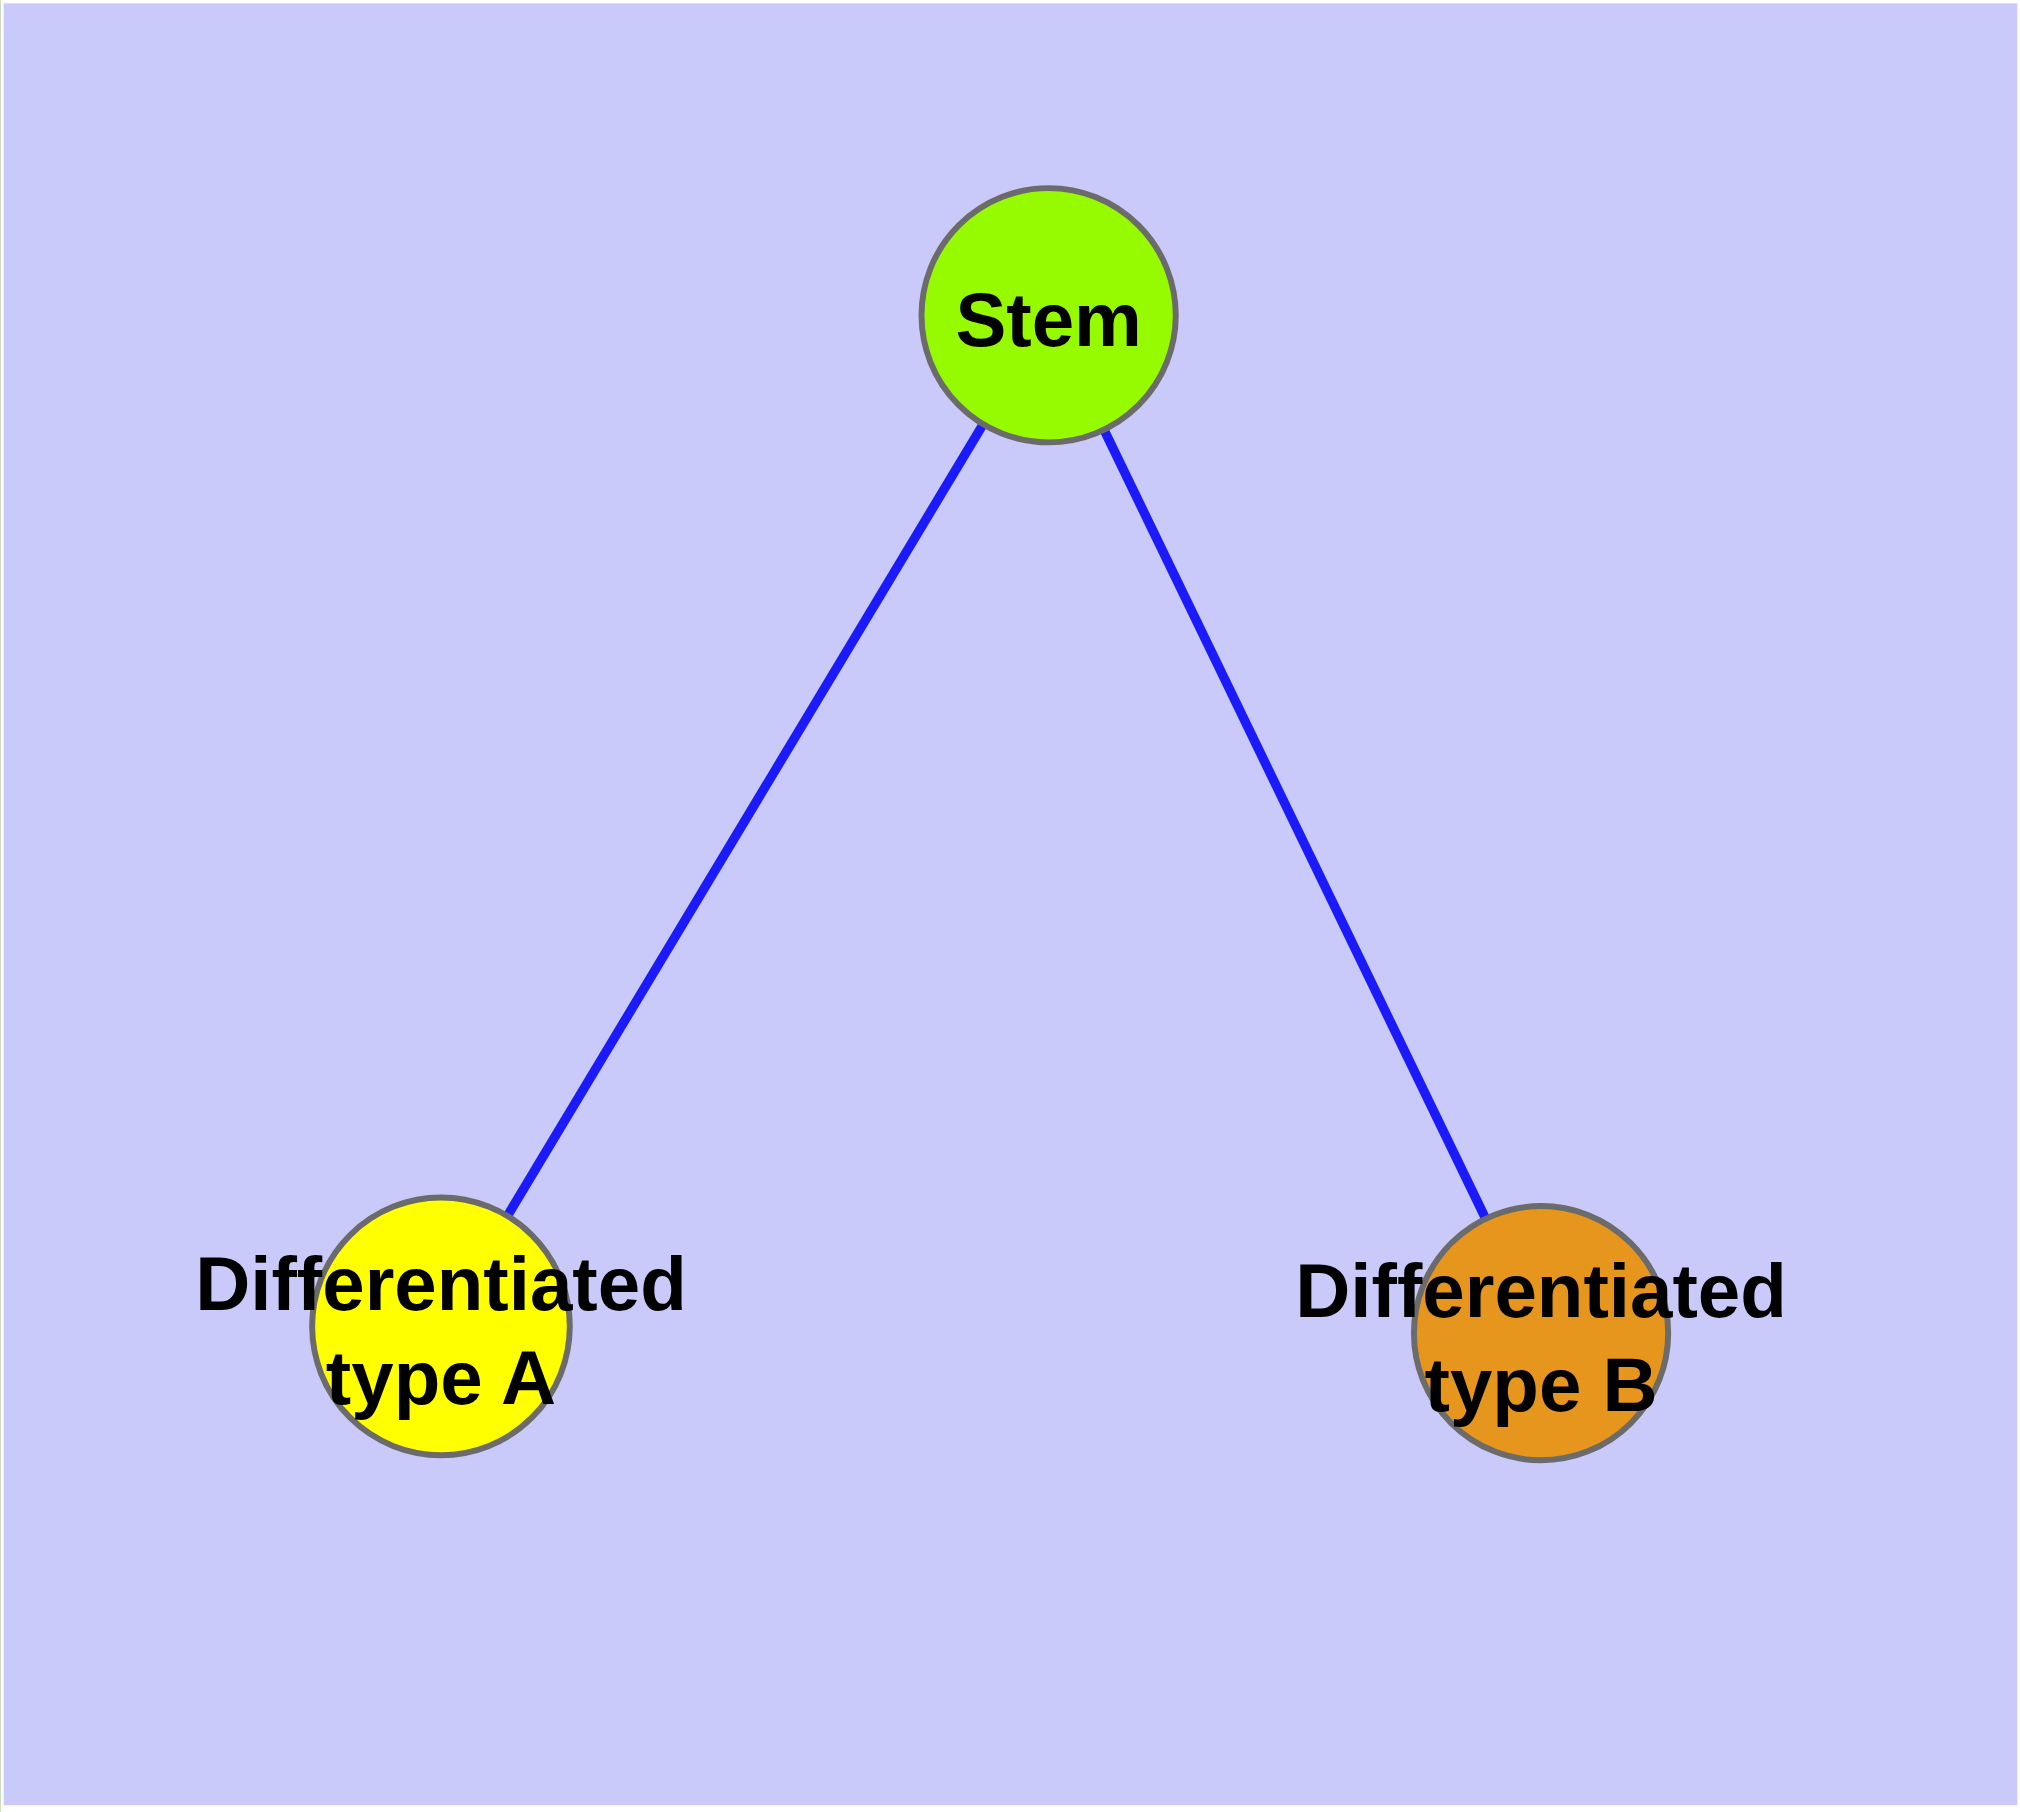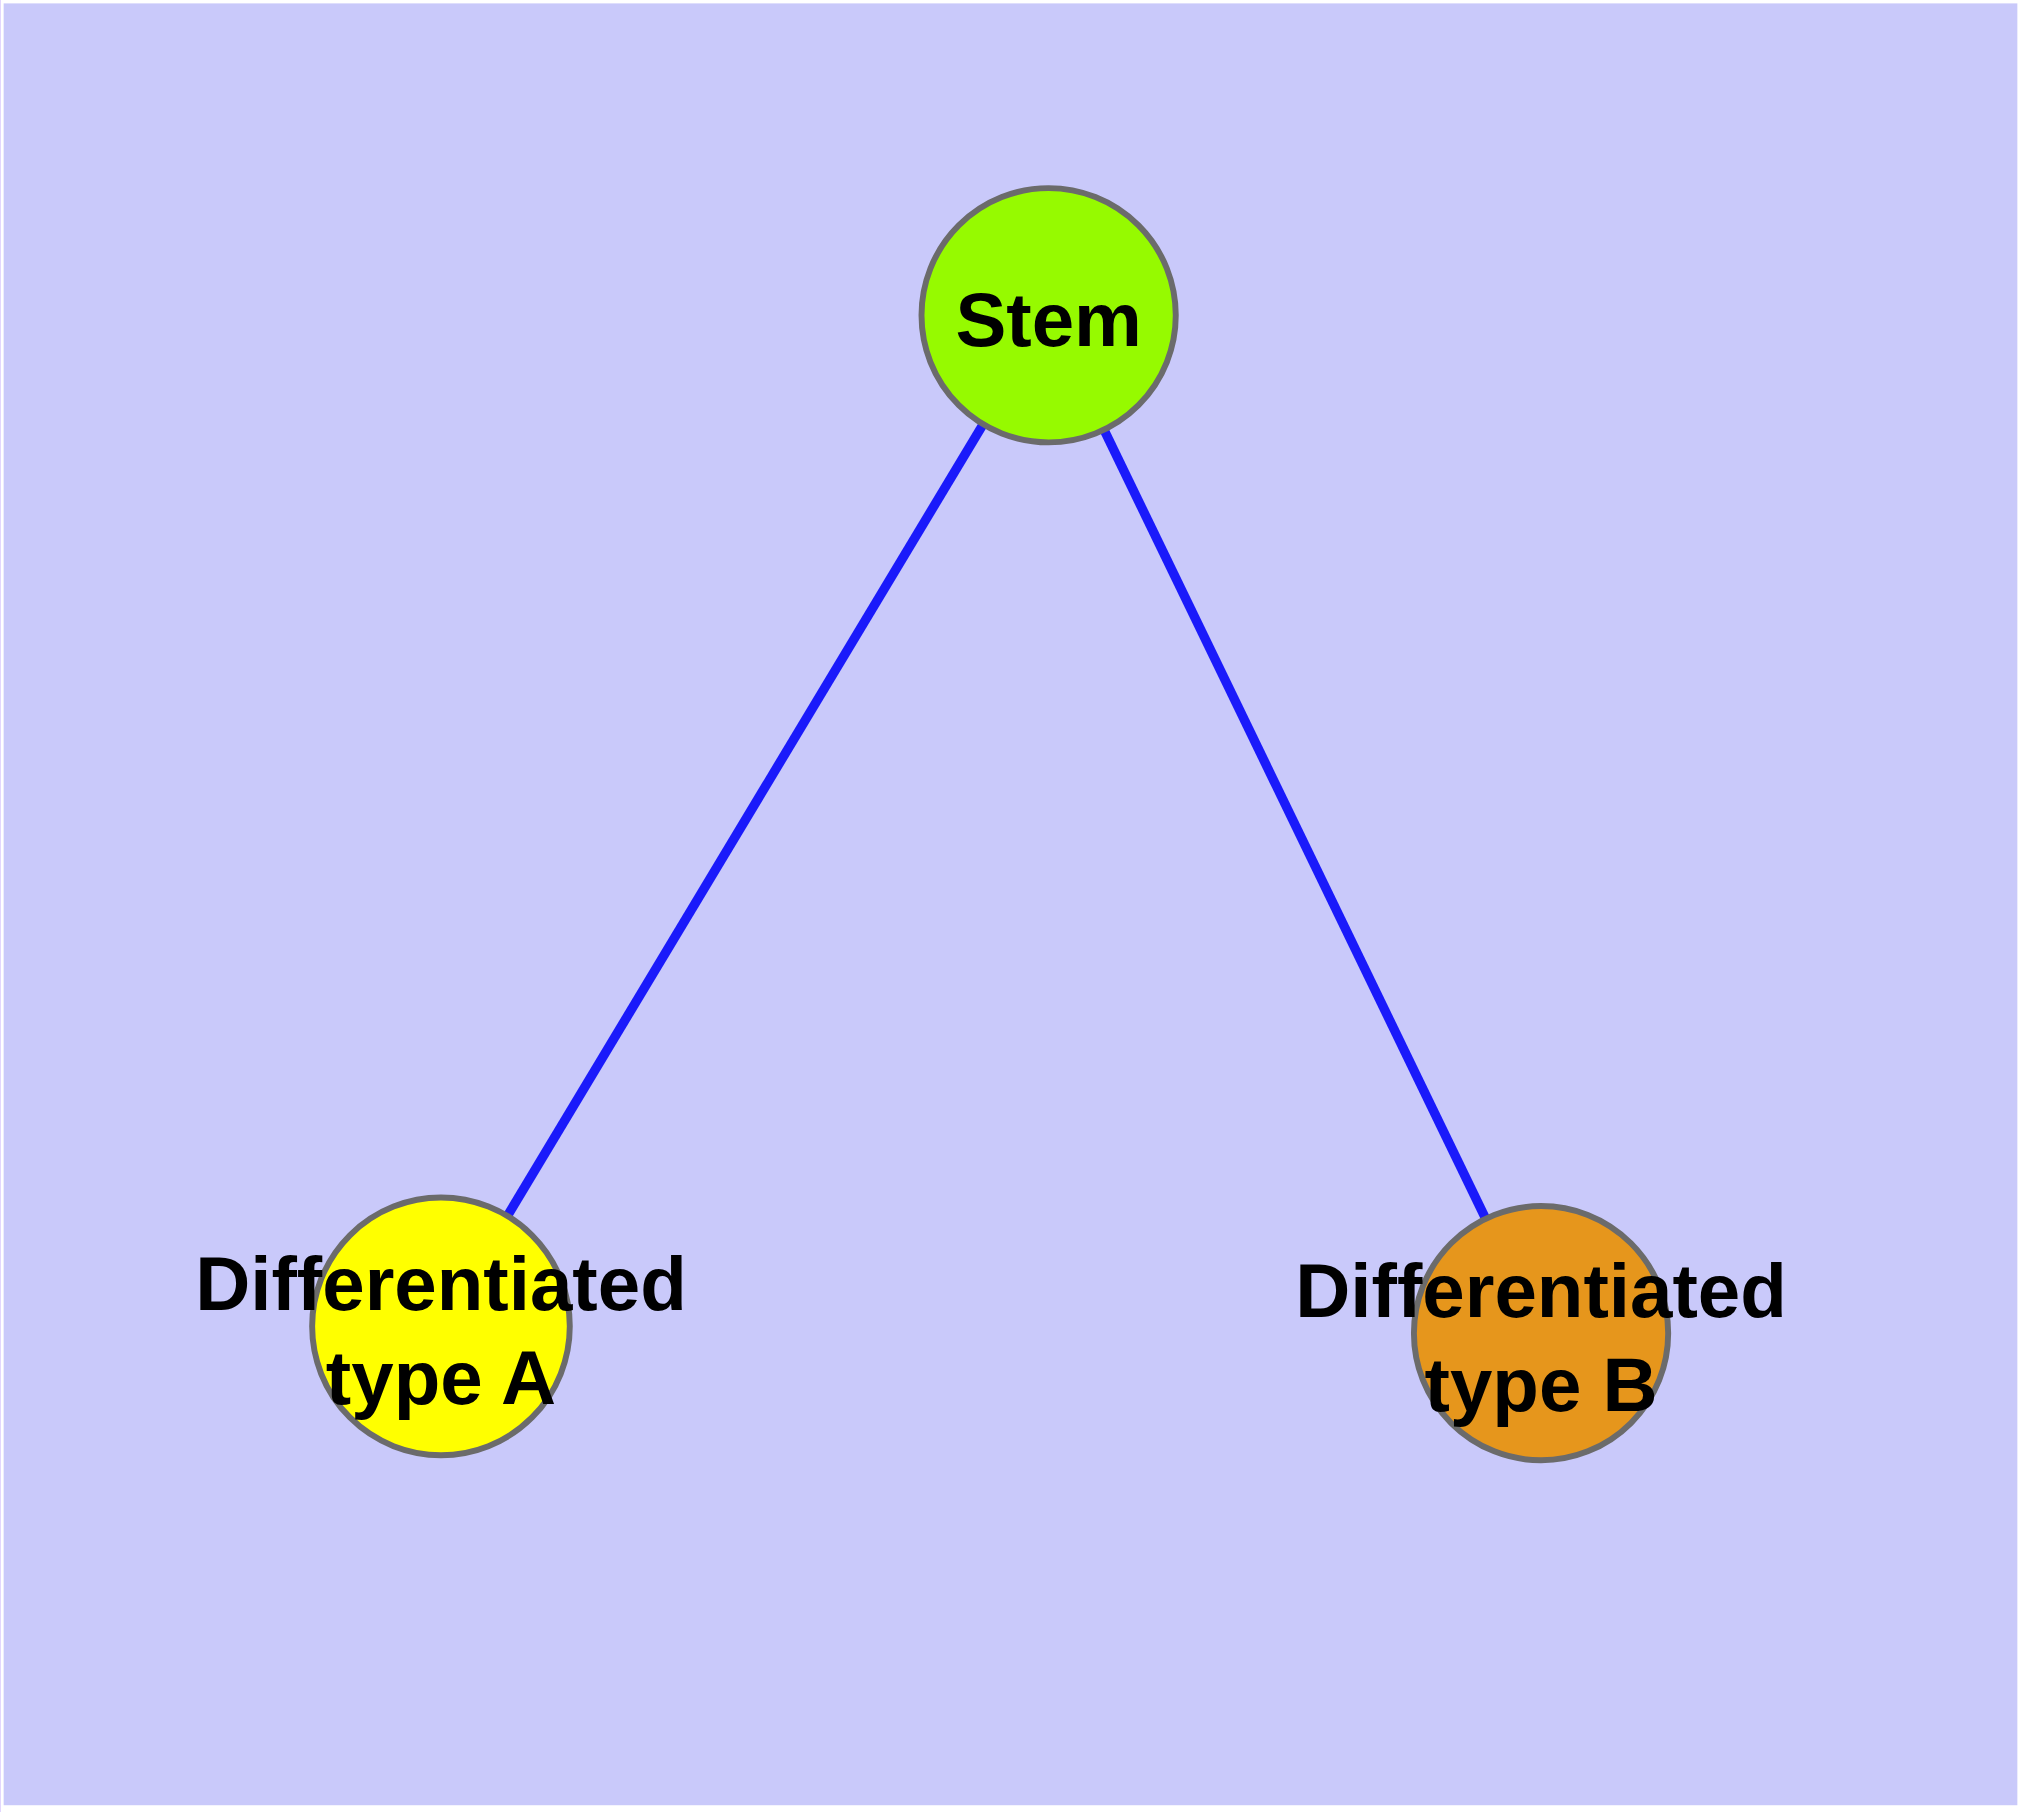--- a/index.html
+++ b/index.html
@@ -4,21 +4,21 @@
 <style>
   html, body {
     margin: 0;
     padding: 0;
     background: #ffffff;
   }
   #stage {
     position: relative;
     width: 2021px;
     height: 1812px;
-    background: #8b5cf6;
+    background: #4d7c0f;
     font-family: "Liberation Sans", sans-serif;
     overflow: hidden;
   }
   #graph-svg {
     position: absolute;
     left: 0;
     top: 0;
     display: block;
   }
   .node-label {

